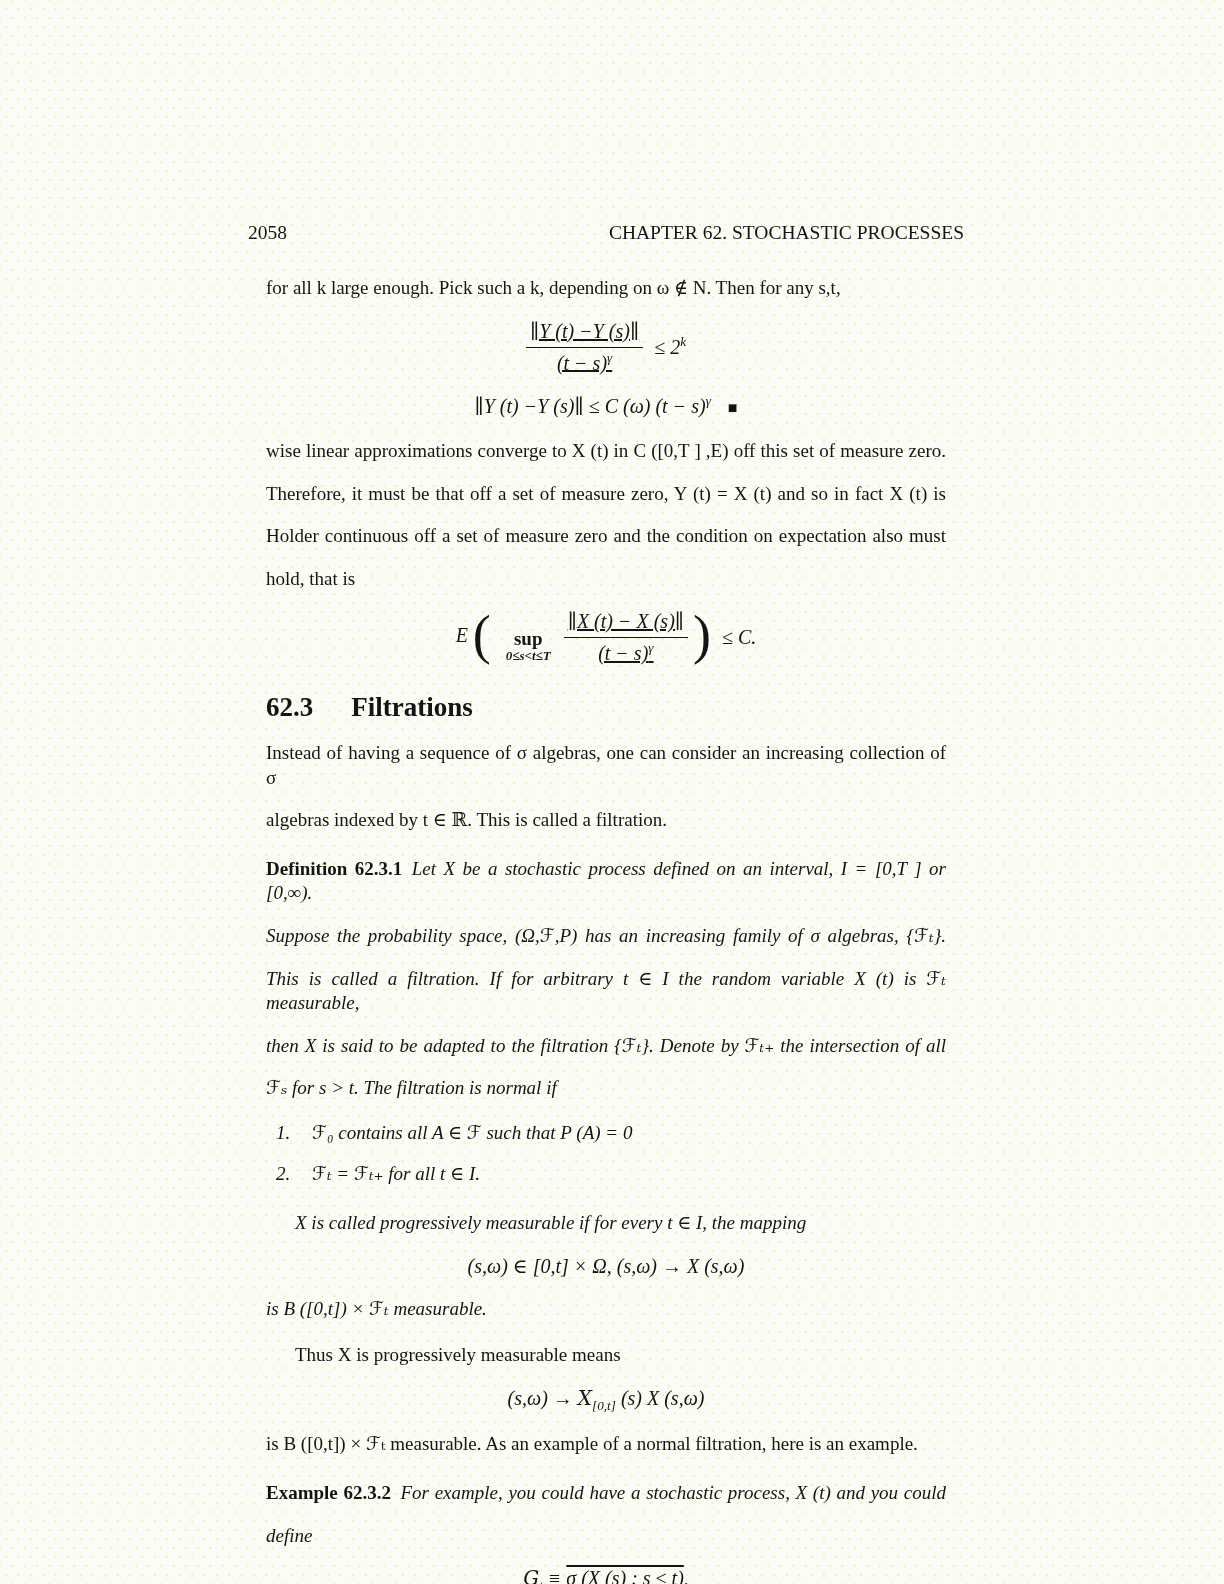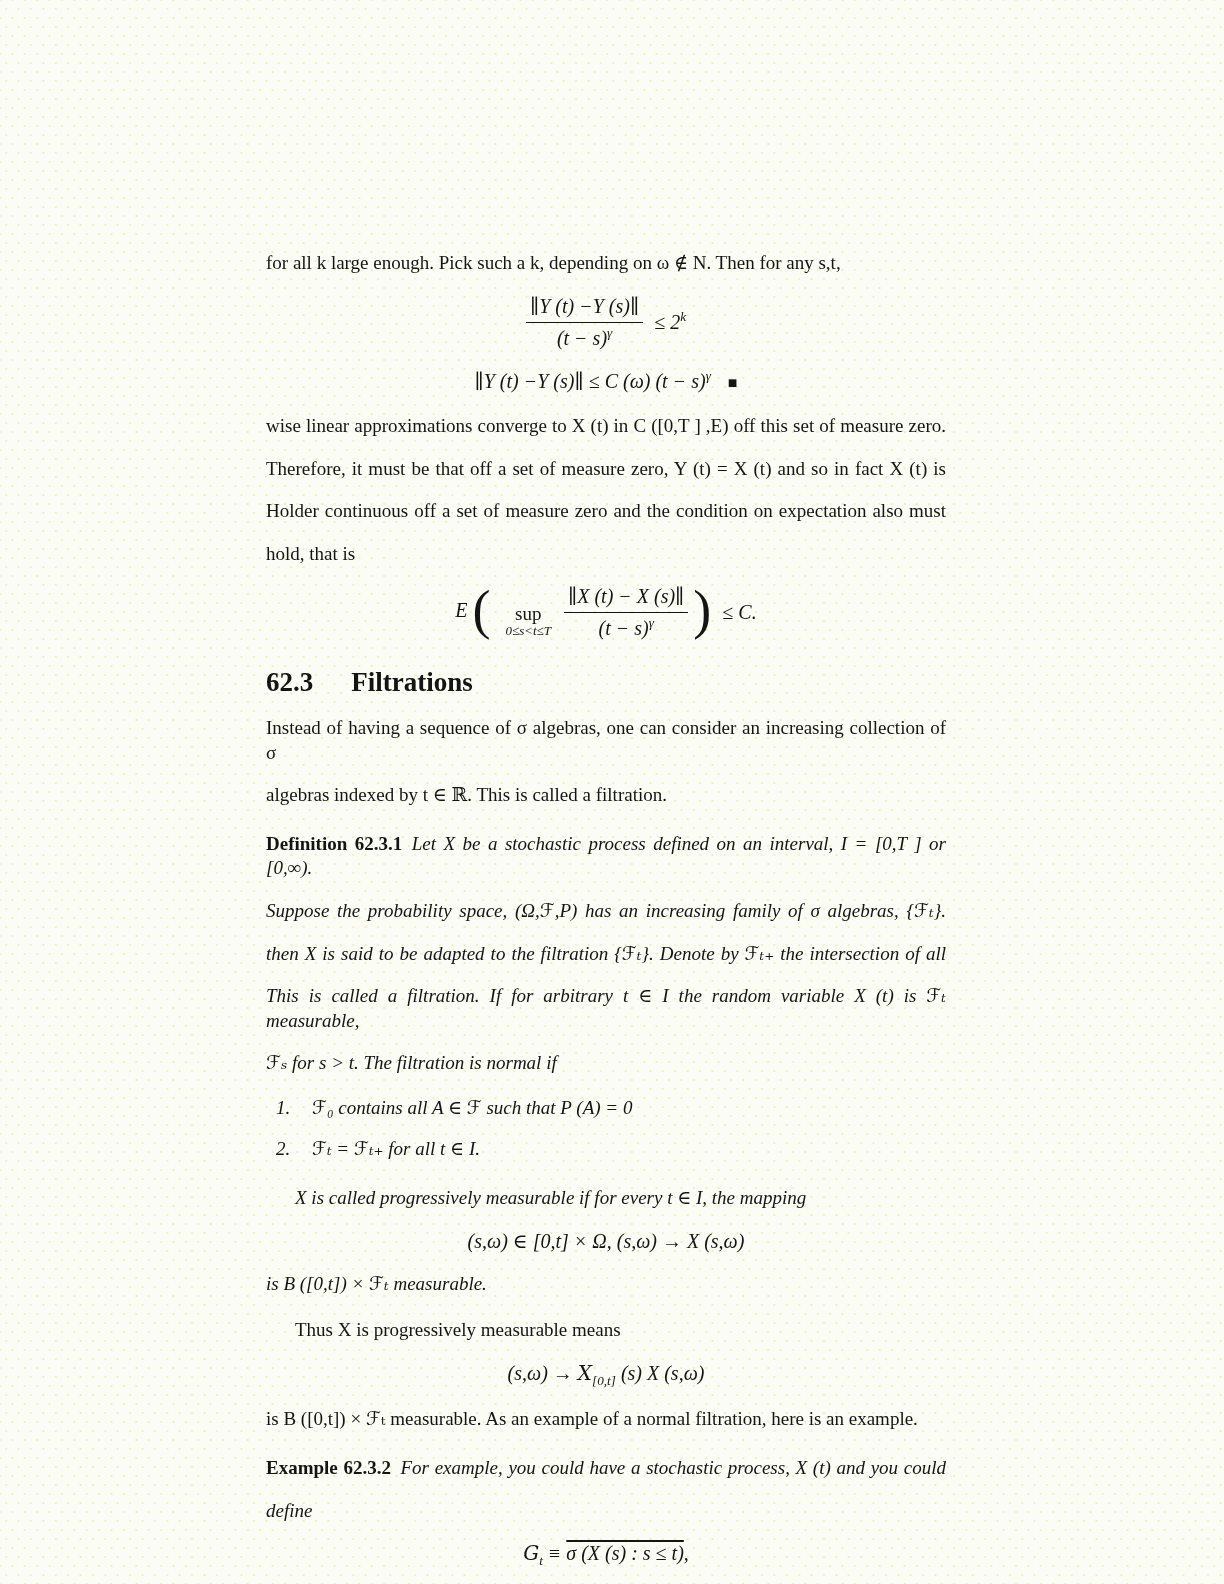--- a/index.html
+++ b/index.html
@@ -17,41 +17,45 @@
   .sheet{position:relative;box-sizing:border-box;width:1224px;height:1584px;padding:220px 260px 0 248px;}
   .hdr{display:flex;justify-content:space-between;font-size:19.5px;line-height:25px;}
   .bodyline{font-size:19px;line-height:24.6px;margin:18px;}
   .jl{text-align:justify;text-align-last:justify;}
   .ind{text-indent:29px;}
   .it{font-style:italic;}
   .bold{font-weight:bold;}
   .formula{font-size:20px;font-style:italic;text-align:center;line-height:1.25;}
   sup{font-size:66%;}
   sub{font-size:66%;}
-  .frac{display:inline-block;vertical-align:middle;text-align:center;}
+  .frac{display:inline-block;vertical-align:middle;text-align:center;text-decoration:underline;}
   .frac .num{display:block;padding:0 4px 3px;}
   .frac .den{display:block;border-top:1.6px solid #141414;padding:2px 4px 0;}
   .relside{display:inline-block;vertical-align:middle;margin-left:6px;}
   .bigp{font-size:54px;font-weight:400;vertical-align:middle;line-height:0;position:relative;top:-3px;font-style:normal;}
-  .oplimits{display:inline-block;vertical-align:middle;text-align:center;margin:17px 8px 0 10px;}
+  .oplimits{display:inline-block;vertical-align:middle;text-align:center;margin:17px 8px 0 10px;font-weight:bold;}
   .oplimits .op{display:block;font-size:19px;font-style:normal;line-height:20px;}
   .oplimits .lims{display:block;font-size:13px;font-style:italic;line-height:14px;}
   .qed{font-style:normal;font-size:16px;margin-left:12px;}
   .scr{font-style:italic;font-family:"DejaVu Serif",serif;}
   .over{text-decoration:overline;}
   .section-h{font-size:27px;font-weight:bold;margin:26px 0 18px 18px;}
   .section-h .hnum{margin-right:38px;}
   .li{display:flex;margin-left:28px;font-style:italic;font-size:19px;line-height:24.6px;}
   .li .li-num{width:36px;flex:none;}
 </style>
 </head>
 <body>
 
 <div class="sheet">
 
+  <div class="hdr">
+    <span>2058</span>
+    <span>CHAPTER 62.  STOCHASTIC PROCESSES</span>
+  </div>
 
   <p class="bodyline" style="margin-top:31px">for all k large enough. Pick such a k, depending on ω ∉ N. Then for any s,t,</p>
 
   <div class="formula" style="margin:14px 0 14px">
     <span class="frac">
       <span class="num">∥Y (t) −Y (s)∥</span>
       <span class="den"><span>(t − s)</span><sup>γ</sup></span>
     </span>
     <span class="relside"><span> ≤ 2</span><sup>k</sup></span>
   </div>
@@ -89,22 +93,22 @@
   </h2>
 
   <div>
     <p class="bodyline jl">Instead of having a sequence of σ algebras, one can consider an increasing collection of σ</p>
     <p class="bodyline">algebras indexed by t ∈ ℝ. This is called a filtration.</p>
   </div>
 
   <div style="margin-top:24px">
     <p class="bodyline jl"><span class="bold">Definition 62.3.1</span><span class="it"> </span><span class="it">Let X be a stochastic process defined on an interval, I = [0,T ] or [0,∞).</span></p>
     <p class="bodyline jl it">Suppose the probability space, (Ω,ℱ,P) has an increasing family of σ algebras, {ℱₜ}.</p>
+    <p class="bodyline jl it">This is called a filtration. If for arbitrary t ∈ I the random variable X (t) is ℱₜ measurable,</p>
     <p class="bodyline jl it">then X is said to be adapted to the filtration {ℱₜ}. Denote by ℱₜ₊ the intersection of all</p>
-    <p class="bodyline jl it">This is called a filtration. If for arbitrary t ∈ I the random variable X (t) is ℱₜ measurable,</p>
     <p class="bodyline it">ℱₛ for s &gt; t. The filtration is normal if</p>
   </div>
 
   <div class="li" style="margin-top:20px">
     <span class="li-num">1.</span>
     <span>ℱ₀ contains all A ∈ ℱ such that P (A) = 0</span>
   </div>
   <div class="li" style="margin-top:17px">
     <span class="li-num">2.</span>
     <span>ℱₜ = ℱₜ₊ for all t ∈ I.</span>

